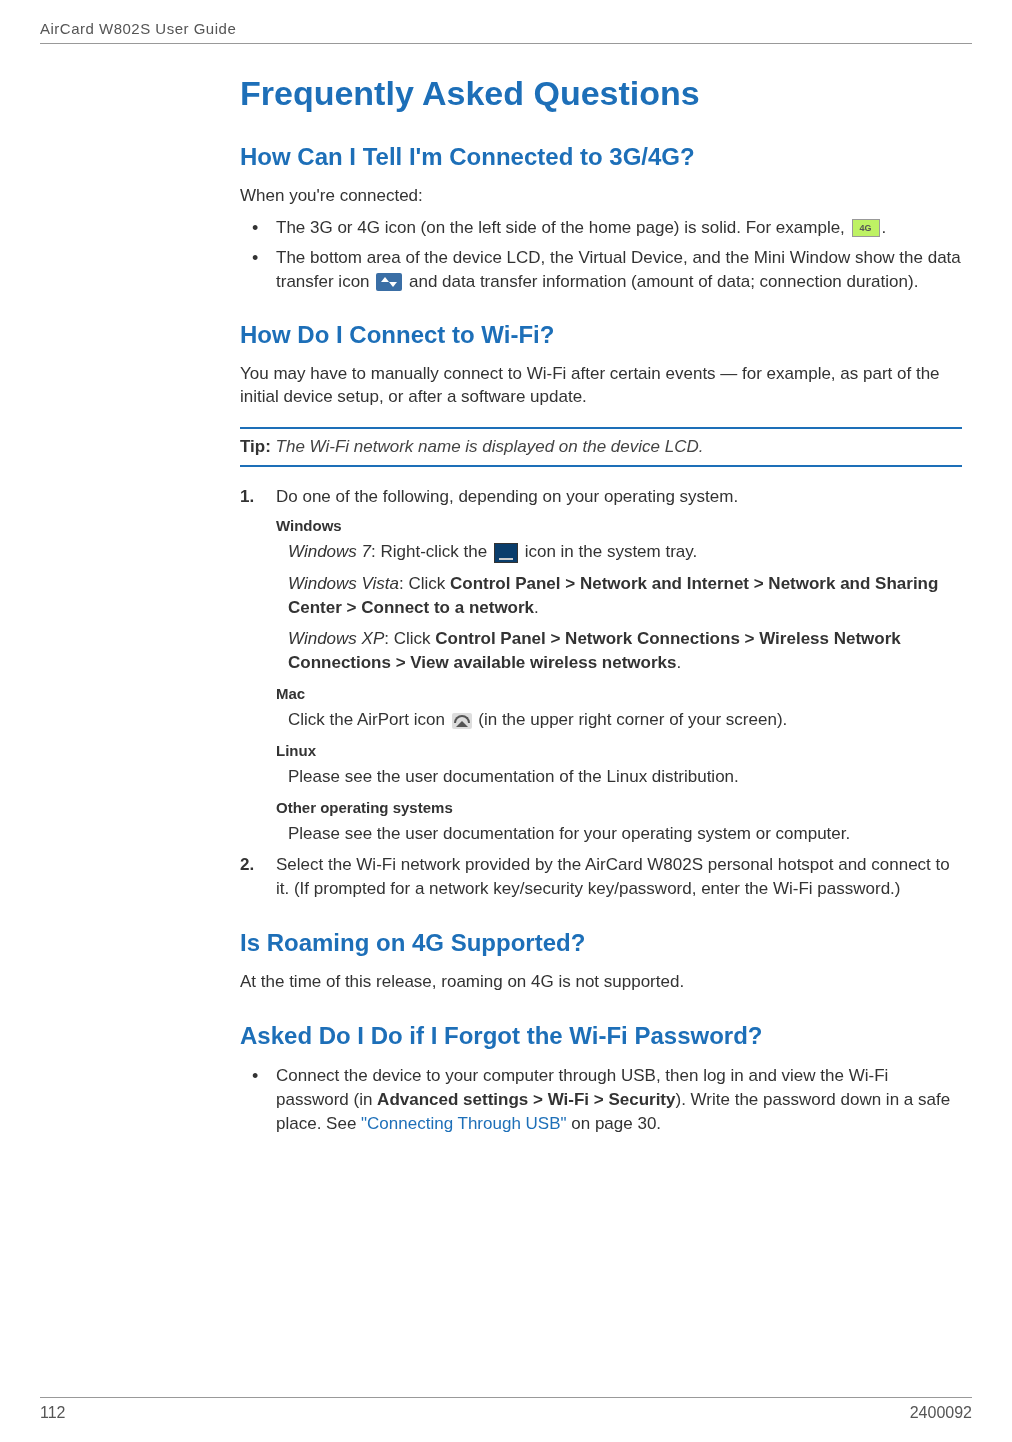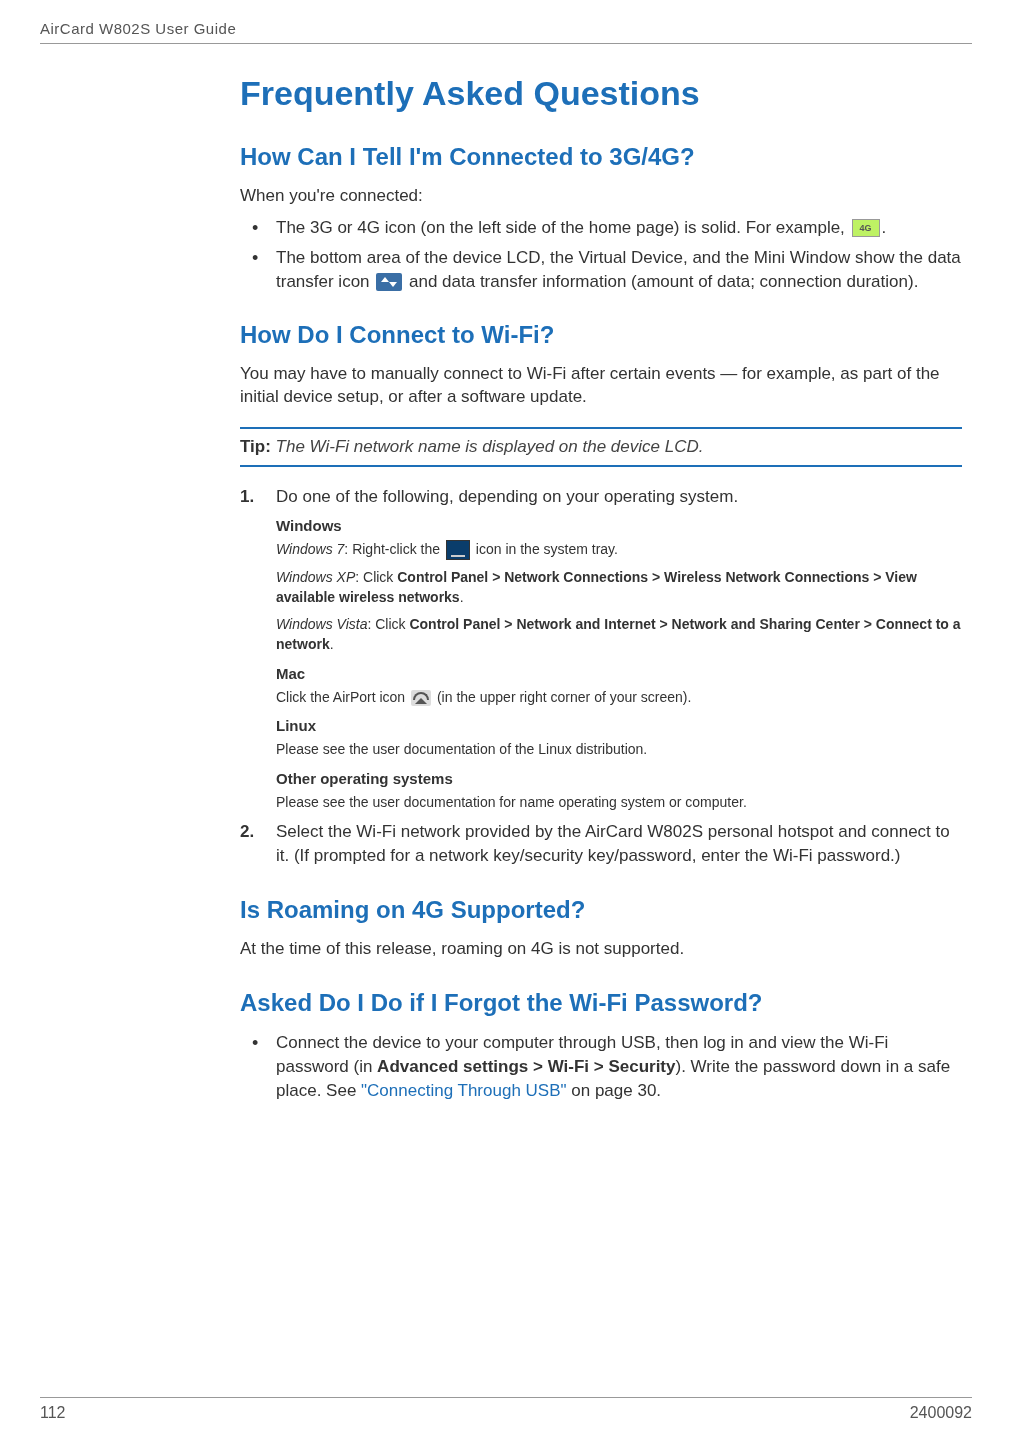--- a/index.html
+++ b/index.html
@@ -145,23 +145,23 @@
     top: 0;
     font-weight: bold;
   }
   .sub-heading {
     font-weight: bold;
     font-size: 15px;
     margin-top: 6px;
     color: #333;
   }
   .sub-para {
-    font-size: 14px;
+    font-size: 17px;
     line-height: 1.4;
-    margin: 4px 0 8px 0;
+    margin: 4px 0 8px 12px;
     color: #333;
   }
   .os-name {
     font-style: italic;
   }
   .menu-path {
     font-weight: bold;
   }
   .icon-monitor {
     width: 22px;
@@ -265,37 +265,37 @@
         <span class="num">1.</span>
         <span> Do one of the following, depending on your operating system.</span>
 
         <div class="sub-heading">Windows</div>
 
         <div class="sub-para">
           <span class="os-name">Windows 7</span><span>: Right-click the </span><span class="inline-icon icon-monitor"></span><span> icon in the system tray.</span>
         </div>
 
         <div class="sub-para">
+          <span class="os-name">Windows Vista</span><span>: Click </span><span class="menu-path">Control Panel &gt; Network and Internet &gt; Network and Sharing Center &gt; Connect to a network</span><span>.</span>
+        </div>
+
+        <div class="sub-para">
           <span class="os-name">Windows XP</span><span>: Click </span><span class="menu-path">Control Panel &gt; Network Connections &gt; Wireless Network Connections &gt; View available wireless networks</span><span>.</span>
-        </div>
-
-        <div class="sub-para">
-          <span class="os-name">Windows Vista</span><span>: Click </span><span class="menu-path">Control Panel &gt; Network and Internet &gt; Network and Sharing Center &gt; Connect to a network</span><span>.</span>
         </div>
 
         <div class="sub-heading">Mac</div>
         <div class="sub-para">
           <span>Click the AirPort icon </span><span class="inline-icon icon-airport"></span><span> (in the upper right corner of your screen).</span>
         </div>
 
         <div class="sub-heading">Linux</div>
         <div class="sub-para">Please see the user documentation of the Linux distribution.</div>
 
         <div class="sub-heading">Other operating systems</div>
-        <div class="sub-para">Please see the user documentation for name operating system or computer.</div>
+        <div class="sub-para">Please see the user documentation for your operating system or computer.</div>
       </li>
       <li>
         <span class="num">2.</span>
         <span>Select the Wi-Fi network provided by the AirCard W802S personal hotspot and connect to it. (If prompted for a network key/security key/password, enter the Wi-Fi password.)</span>
       </li>
     </ol>
 
     <h2 class="section">Is Roaming on 4G Supported?</h2>
     <p class="para">At the time of this release, roaming on 4G is not supported.</p>
 

